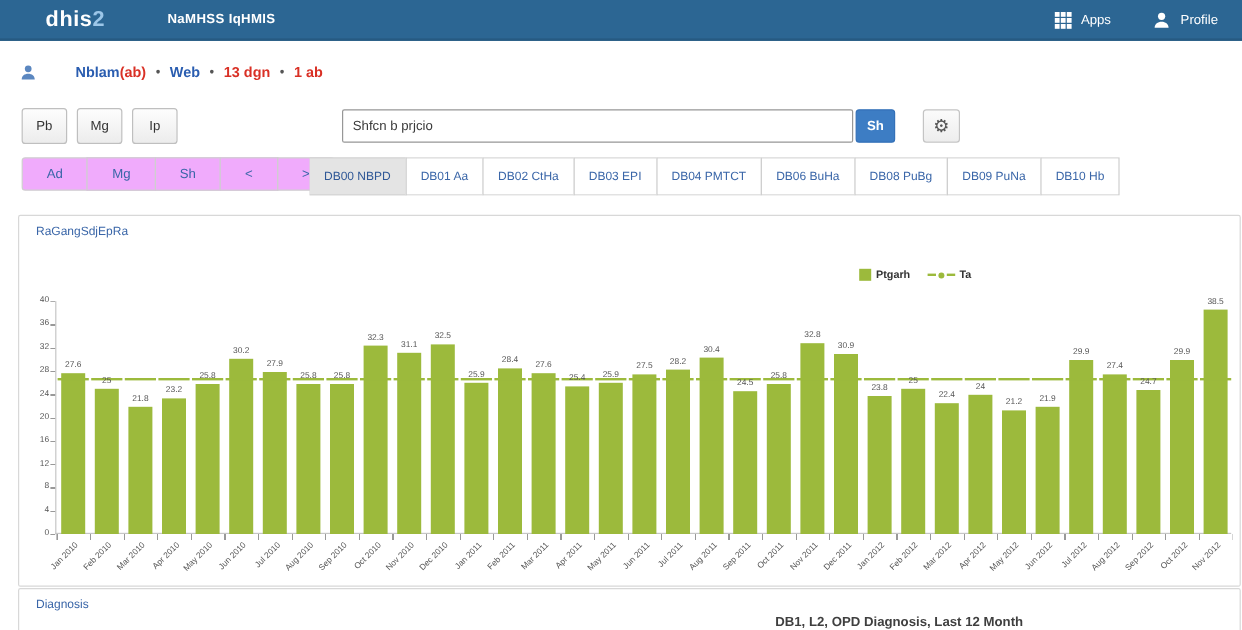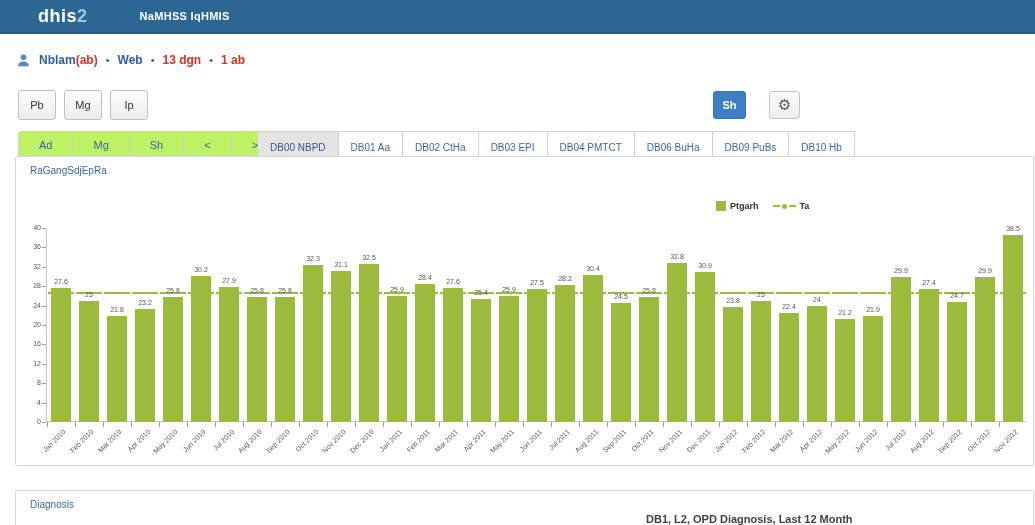--- a/index.html
+++ b/index.html
@@ -13,45 +13,45 @@
   .logo .accent { color:#9cc6e8; }
   .apptitle { margin-left:52px; font-size:11px; font-weight:bold; color:#fff; letter-spacing:0.3px; }
   .top-right { position:absolute; right:20px; top:0; height:34px; display:flex; align-items:center; gap:34px; }
   .hbtn { display:flex; align-items:center; gap:8px; color:#fff; font-size:11px; cursor:pointer; }
   .grid-icon { display:grid; grid-template-columns:repeat(3,4px); grid-template-rows:repeat(3,4px); gap:1px; }
   .grid-icon i { background:#fff; }
   .person-svg { display:block; }
 
   
   .userbar { position:absolute; left:16px; top:48px; height:24px; display:flex; align-items:center; gap:8px; font-size:12px; }
-  .userbar .user { color:#2a5db0; font-weight:bold; }
+  .userbar .user { color:#2a5db0; font-weight:bold;margin-left:24px; }
   .userbar .paren { color:#d93025; font-weight:bold; }
   .userbar .bullet { color:#555; font-size:11px; }
   .userbar .channel { color:#2a5db0; font-weight:bold; }
   .userbar .redstat { color:#d93025; font-weight:bold; }
 
   
   .toolbar-btn { position:absolute; top:90px; height:30px; width:38px; background:linear-gradient(#fdfdfd,#ececec); border:1px solid #bfbfbf; border-radius:3px; font-size:11px; color:#333; display:flex; align-items:center; justify-content:center; cursor:pointer; }
   .search-input { position:absolute; left:285px; top:91px; width:426px; height:28px; border:1px solid #979797; border-radius:2px; padding:0 8px; font-size:11px; color:#333; font-family:"Liberation Sans",sans-serif; }
   .search-input::placeholder { color:#3a3a3a; opacity:1; }
   .search-btn { position:absolute; left:713px; top:91px; width:33px; height:28px; background:#3d7dc4; border:1px solid #3471b8; border-radius:3px; color:#fff; font-size:11px; font-weight:bold; display:flex; align-items:center; justify-content:center; cursor:pointer; }
   .gear-btn { position:absolute; left:769px; top:91px; width:31px; height:28px; background:linear-gradient(#fbfbfb,#ededed); border:1px solid #c4c4c4; border-radius:3px; color:#555; font-size:15px; display:flex; align-items:center; justify-content:center; cursor:pointer; }
 
   
   .navgroup { position:absolute; left:18px; top:131px; display:flex; }
-  .navbtn { height:28px; min-width:37px; padding:0 20px; background:#bef264; border:1px solid #cfcfcf; margin-left:-1px; font-size:11px; color:#3a66a8; display:flex; align-items:center; justify-content:center; cursor:pointer; }
+  .navbtn { height:28px; min-width:37px; padding:0 20px; background:#f0abfc; border:1px solid #cfcfcf; margin-left:-1px; font-size:11px; color:#3a66a8; display:flex; align-items:center; justify-content:center; cursor:pointer; }
   .navbtn:first-child { margin-left:0; border-radius:3px 0 0 3px; }
   .navbtn:last-child { border-radius:0 3px 3px 0; }
   .tabs { position:absolute; left:258px; top:131px; display:flex; width:790px; overflow:hidden; }
   .tab { height:32px; padding:0 12px; background:#fff; border:1px solid #cfcfcf; margin-left:-1px; font-size:10px; color:#3a66a8; display:flex; align-items:center; justify-content:center; white-space:nowrap; cursor:pointer; }
   .tab.sel { background:#e4e4e4; color:#2f5796; }
 
   
   .panel { position:absolute; left:15px; width:1019px; background:#fff; border:1px solid #d8d8d8; border-radius:2px; }
-  .panel1 { top:156px; height:310px; }
+  .panel1 { top:179px; height:310px; }
   .panel2 { top:490px; height:120px; }
   .panel-links { position:absolute; left:14px; top:8px; font-size:10px; color:#3a66a8; cursor:pointer; }
   .chart2-title { position:absolute; left:630px; top:22px; font-size:11px; font-weight:bold; color:#3f3f3f; }
 
   
   .legend { position:absolute; left:700px; top:44px; display:flex; align-items:center; gap:14px; }
   .leg-item { display:flex; align-items:center; gap:4px; font-size:9px; font-weight:bold; color:#333; cursor:pointer; }
   .leg-sq { width:10px; height:10px; background:#9cba3c; display:inline-block; }
   .leg-line { display:inline-flex; align-items:center; gap:2px; }
   .leg-line i { display:block; background:#9cba3c; }
@@ -70,20 +70,43 @@
   .xlab { position:absolute; top:200px; right:13px; transform:rotate(-45deg); transform-origin:top right; white-space:nowrap; font-size:7px; color:#555; }
 </style>
 </head>
 <body>
 
 <div class="page">
 
   <header class="topbar">
     <div class="logo"><span>dhis</span><span class="accent">2</span></div>
     <div class="apptitle">NaMHSS IqHMIS</div>
+    <div class="top-right">
+      <div class="hbtn">
+        <span class="grid-icon">
+            <i></i>
+            <i></i>
+            <i></i>
+            <i></i>
+            <i></i>
+            <i></i>
+            <i></i>
+            <i></i>
+            <i></i>
+          </span>
+        <span>Apps</span>
+      </div>
+      <div class="hbtn">
+        <svg class="person-svg" width="16" height="16" viewBox="0 0 16 16">
+            <circle cx="8" cy="4.6" r="3" fill="#fff"></circle>
+            <path d="M2.2 14.2c0-3.2 2.6-5.1 5.8-5.1s5.8 1.9 5.8 5.1z" fill="#fff"></path>
+          </svg>
+        <span>Profile</span>
+      </div>
+    </div>
   </header>
 
   <div class="userbar">
     <svg width="15" height="15" viewBox="0 0 16 16">
         <circle cx="8" cy="4.6" r="3" fill="#5b87c0"></circle>
         <path d="M2.2 14.2c0-3.2 2.6-5.1 5.8-5.1s5.8 1.9 5.8 5.1z" fill="#5b87c0"></path>
       </svg>
     <span><span class="user">Nblam</span><span class="paren">(ab)</span></span>
     <span class="bullet">•</span>
     <span class="channel">Web</span>
@@ -91,40 +114,42 @@
     <span class="redstat">13 dgn</span>
     <span class="bullet">•</span>
     <span class="redstat">1 ab</span>
   </div>
 
   <div id="toolbar-btns">
       <div class="toolbar-btn" style="left: 18px;">Pb</div>
       <div class="toolbar-btn" style="left: 64px;">Mg</div>
       <div class="toolbar-btn" style="left: 110px;">Ip</div>
     </div>
+  <input class="search-input" type="text" placeholder="Shfcn b prjcio" style="">
   <div class="search-btn">Sh</div>
   <div class="gear-btn">
       <span>⚙</span>
     </div>
 
   <div class="navgroup" id="navgroup">
       <div class="navbtn">Ad</div>
       <div class="navbtn">Mg</div>
       <div class="navbtn">Sh</div>
       <div class="navbtn">&lt;</div>
       <div class="navbtn">&gt;</div>
     </div>
   <div class="tabs" id="tabs">
       <div class="tab sel">DB00 NBPD</div>
       <div class="tab">DB01 Aa</div>
       <div class="tab">DB02 CtHa</div>
       <div class="tab">DB03 EPI</div>
       <div class="tab">DB04 PMTCT</div>
       <div class="tab">DB06 BuHa</div>
-      <div class="tab">DB09 PuBs</div>
+      <div class="tab">DB08 PuBg</div>
+      <div class="tab">DB09 PuNa</div>
       <div class="tab">DB10 Hb</div>
     </div>
 
   <section class="panel panel1">
     <div class="panel-links">RaGangSdjEpRa</div>
     <div class="legend">
       <div class="leg-item">
         <span class="leg-sq"></span>
         <span>Ptgarh</span>
       </div>

